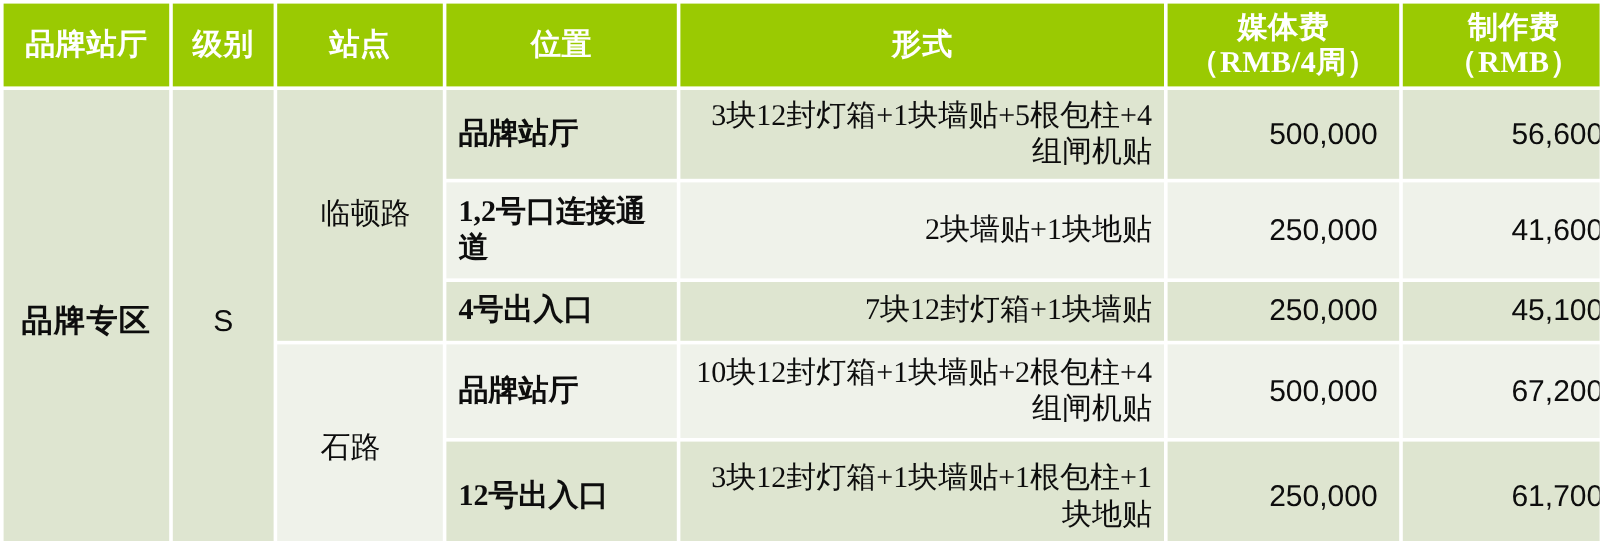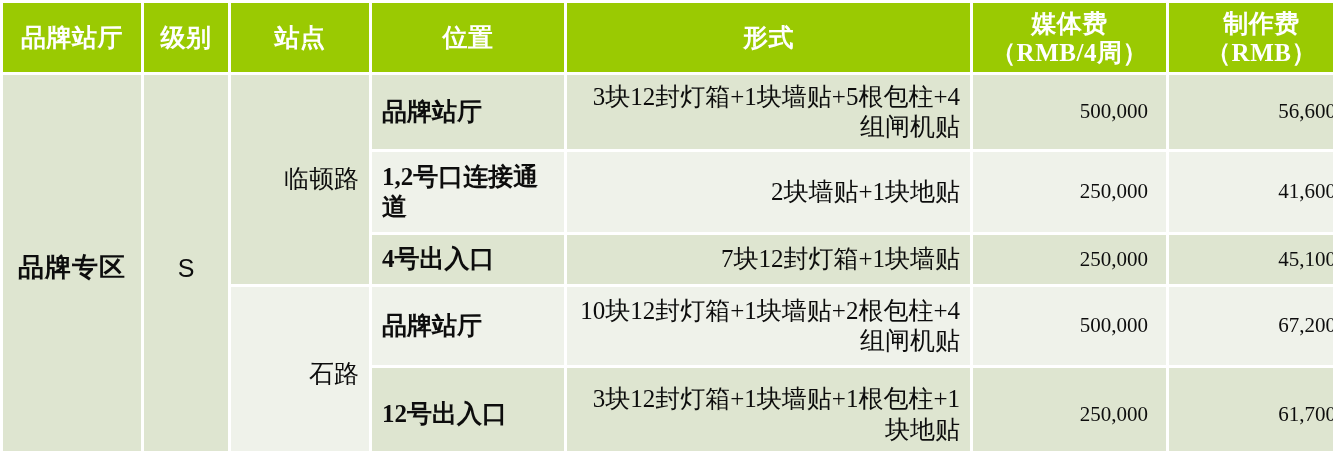--- a/index.html
+++ b/index.html
@@ -63,30 +63,30 @@
     font-size: 26px;
     letter-spacing: 1px;
   }
   .cell-level {
     background: #DEE5D0;
     text-align: center;
     font-size: 25px;
     font-family: "Liberation Sans", sans-serif;
   }
   .cell-station {
-    text-align: right;
+    text-align: left;
     font-size: 25px;
     padding-left: 36px;
   }
   .cell-loc   { text-align: left; font-weight: bold; }
   .cell-form  { text-align: right; }
   .cell-num {
     text-align: right;
-    font-family: Liberation Serif, serif;
-    font-size: 21px;
+    font-family: Liberation Sans, sans-serif;
+    font-size: 25px;
     padding-right: 18px;
   }
 
   
   .r0 { height: 74px; }
   .r1 { height: 80px; }
   .r2 { height: 49px; }
   .r3 { height: 78px; }
   .r4 { height: 93px; }
 </style>

